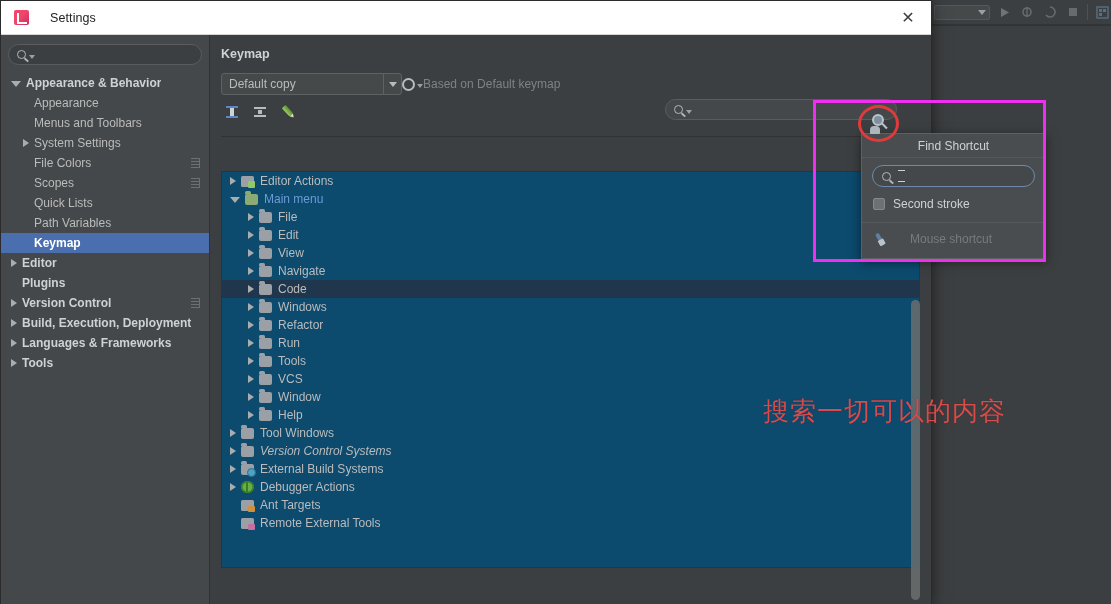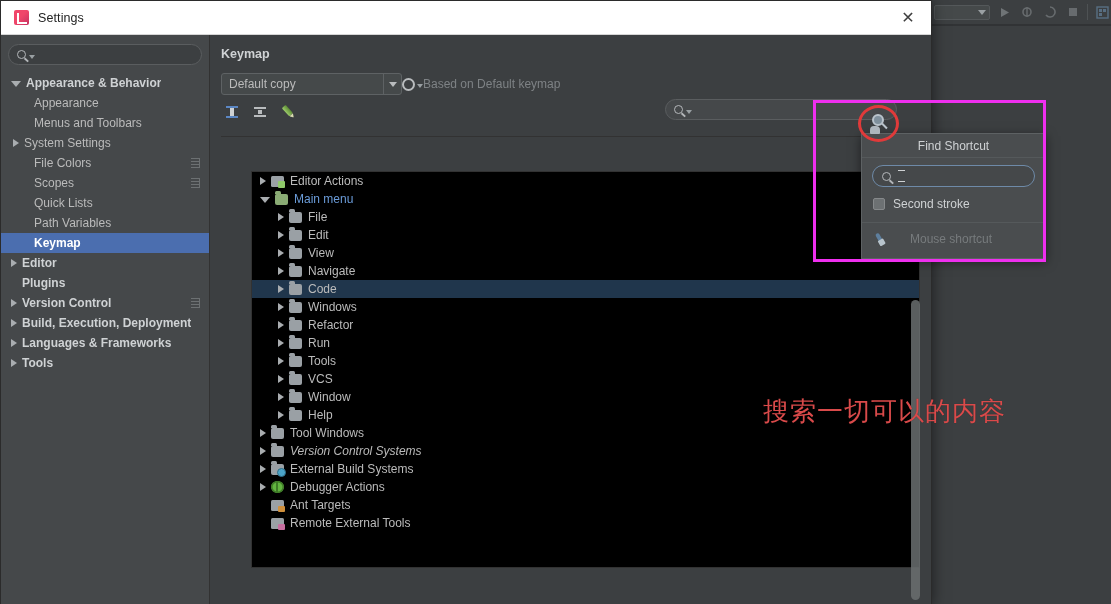--- a/index.html
+++ b/index.html
@@ -50,21 +50,21 @@
     background: #3c3f41;
     border: 1px solid #2b2b2b;
     box-shadow: 0 2px 14px rgba(0,0,0,.55);
   }
   .titlebar {
     height: 34px; background: #ffffff;
     display: flex; align-items: center; justify-content: space-between;
     padding: 0 0 0 13px;
     border-bottom: 1px solid #d6d6d6;
   }
-  .titlebar-left { display:flex; align-items:center; gap:9px; }
+  .titlebar-left { display:flex; align-items:center; gap:21px; }
   .title-icon {
     width: 15px; height: 15px; border-radius: 2px;
     background: linear-gradient(135deg,#f0466a 0%,#f0466a 45%,#c63060 100%);
     position: relative; overflow: hidden;
   }
   .title-icon::after{
     content:""; position:absolute; left:3px; top:3px; width:8px; height:9px;
     border-left:2px solid #fff; border-bottom:2px solid #fff;
   }
   .title-text { font-size: 12.5px; color: #222; letter-spacing:.1px; }
@@ -165,21 +165,21 @@
 
   .find-field {
     position:absolute; left: 455px; top: 4px; width: 232px; height: 21px;
     background:#45484a; border:1px solid #5a5d5f; border-radius:11px;
     display:flex; align-items:center; padding-left:8px; gap:3px;
   }
 
   
   .km-tree {
     position:absolute; left:11px; right:11px; top:136px; bottom:37px;
-    background:#000000; border:1px solid #323232; overflow:hidden;margin-left:30px;
+    background:#0c4a6e; border:1px solid #323232; overflow:hidden;
   }
   .km-row {
     height: 18px; display:flex; align-items:center; font-size:12px; color:#bbbbbb;
     white-space:nowrap; padding-right:4px;
   }
   .km-row.sel { background:#20364c; }
   .km-row.link .km-lbl { color:#6a9bd8; }
   .km-arrow {
     width:0;height:0;flex:none; margin-right:5px;
     border-top:4px solid transparent;border-bottom:4px solid transparent;border-left:6px solid #a9adb0;
@@ -372,21 +372,21 @@
               <span class="lbl">Appearance &amp; Behavior</span>
             </div>
             <div class="ti" style="padding-left: 22px;">
               <span class="arrow none"></span>
               <span class="lbl">Appearance</span>
             </div>
             <div class="ti" style="padding-left: 22px;">
               <span class="arrow none"></span>
               <span class="lbl">Menus and Toolbars</span>
             </div>
-            <div class="ti" style="padding-left: 12px;">
+            <div class="ti" style="padding-left: 22px;">
               <span class="arrow "></span>
               <span class="lbl">System Settings</span>
             </div>
             <div class="ti" style="padding-left: 22px;">
               <span class="arrow none"></span>
               <span class="lbl">File Colors</span>
               <span class="side-ic"></span>
             </div>
             <div class="ti" style="padding-left: 22px;">
               <span class="arrow none"></span>

